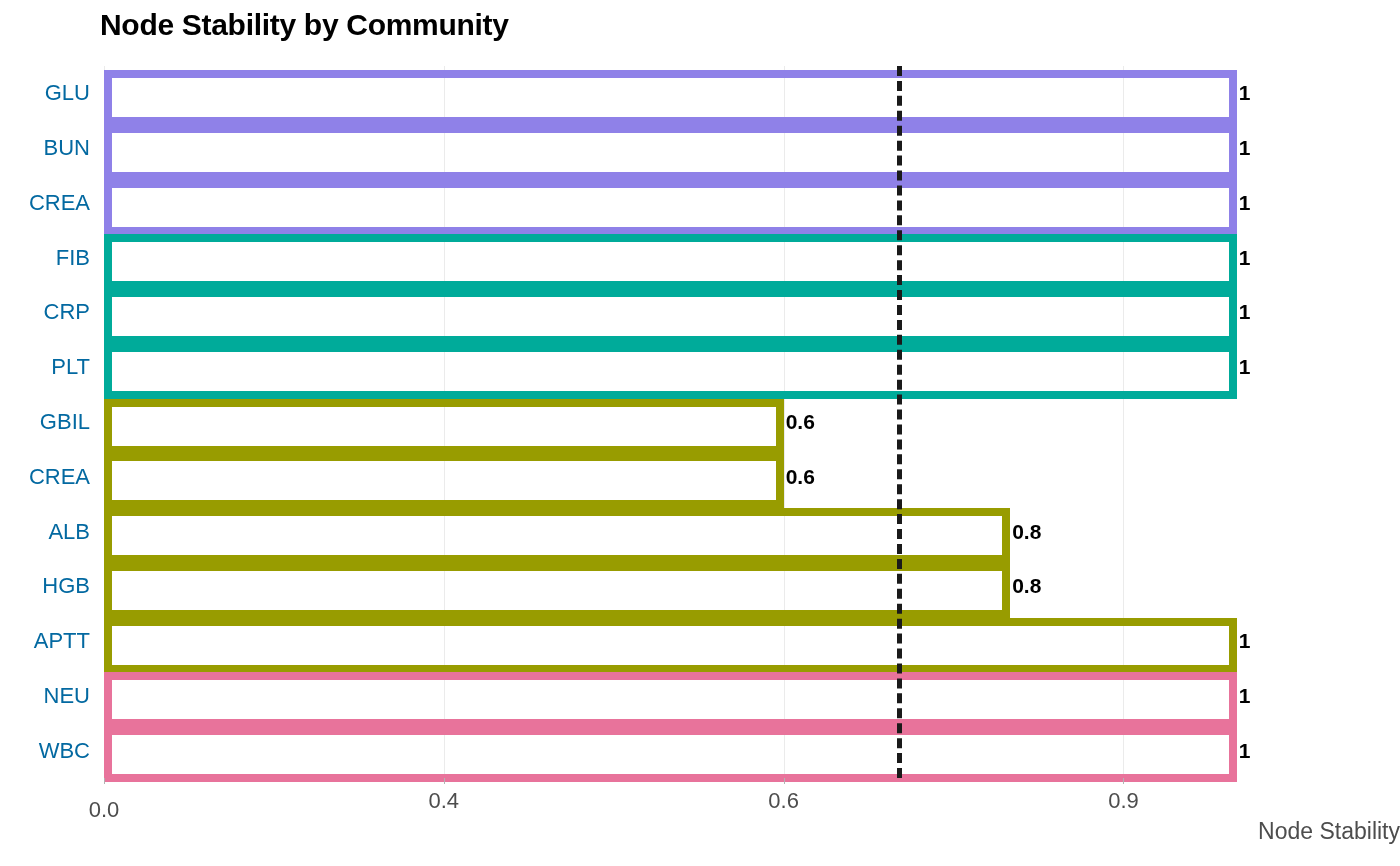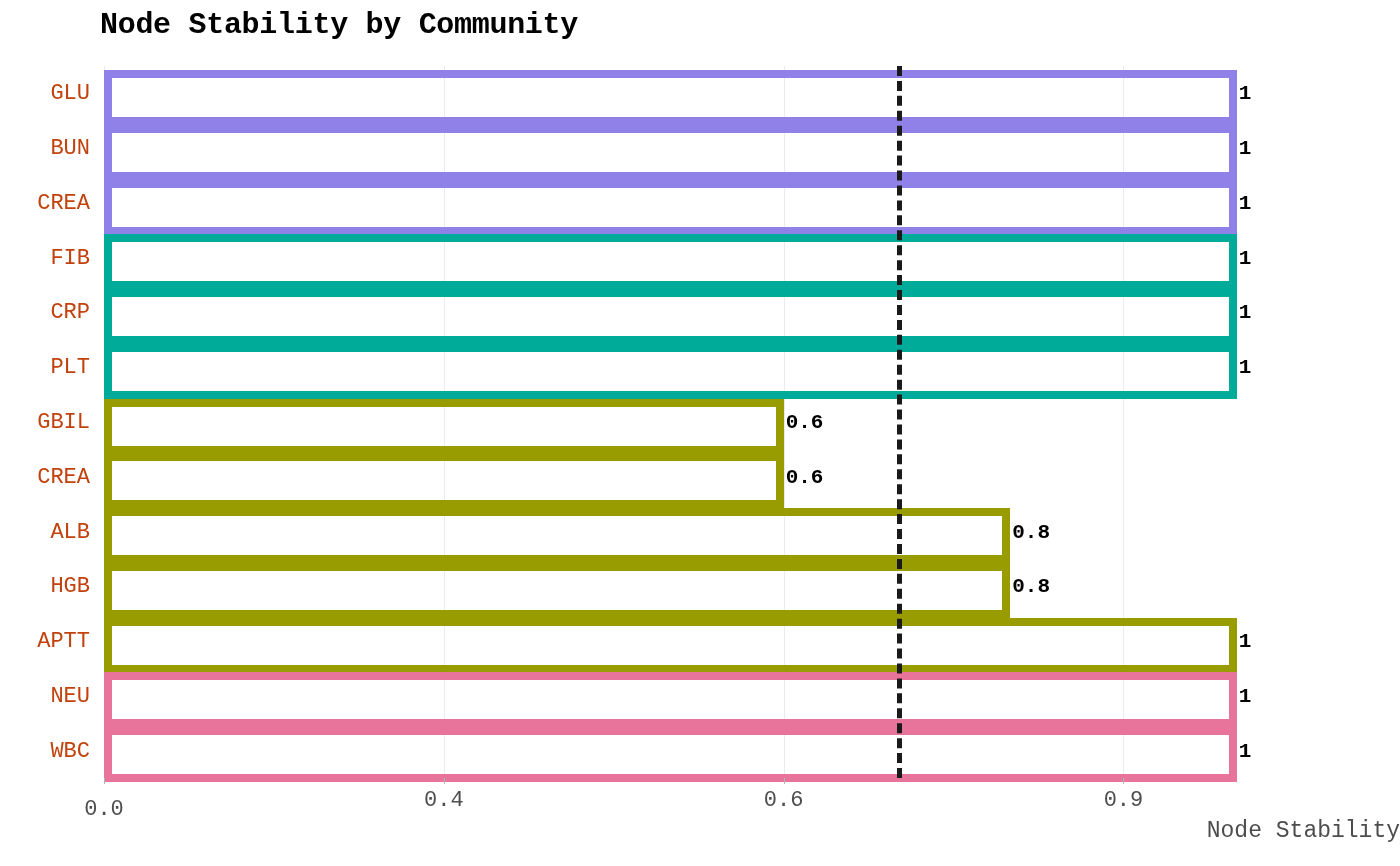--- a/index.html
+++ b/index.html
@@ -12,21 +12,20 @@
     height: 866px;
     font-family: "Liberation Sans", sans-serif;
     overflow: hidden;
   }
 
   #plot-root {
     position: relative;
     width: 1232px;
     height: 866px;
     background: #ffffff;
-    font-family: Liberation Mono, monospace;
   }
 
   
   #chart-title {
     position: absolute;
     left: 100px;
     top: 8px;
     font-size: 30px;
     font-weight: bold;
     color: #000000;
@@ -87,21 +86,21 @@
     width: 0;
     border-left: 5px dashed #1a1a1a;
   }
 
   
   .y-axis-label {
     position: absolute;
     right: 1310px;
     text-align: right;
     font-size: 22px;
-    color: #c2410c;
+    color: #0369a1;
     white-space: nowrap;
     transform: translateY(-50%);
   }
   #y-axis {
     position: absolute;
     left: 0;
     top: 66px;
     width: 1400px;
     height: 712px;
   }

